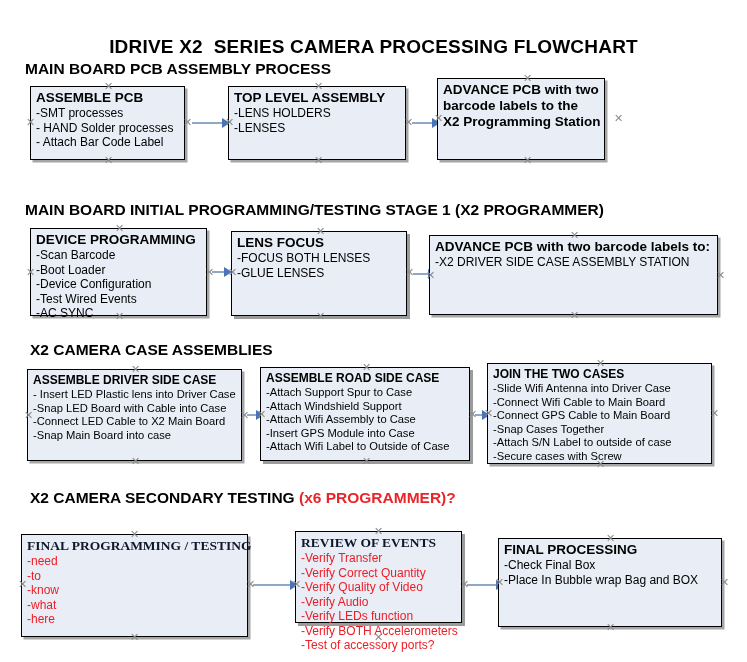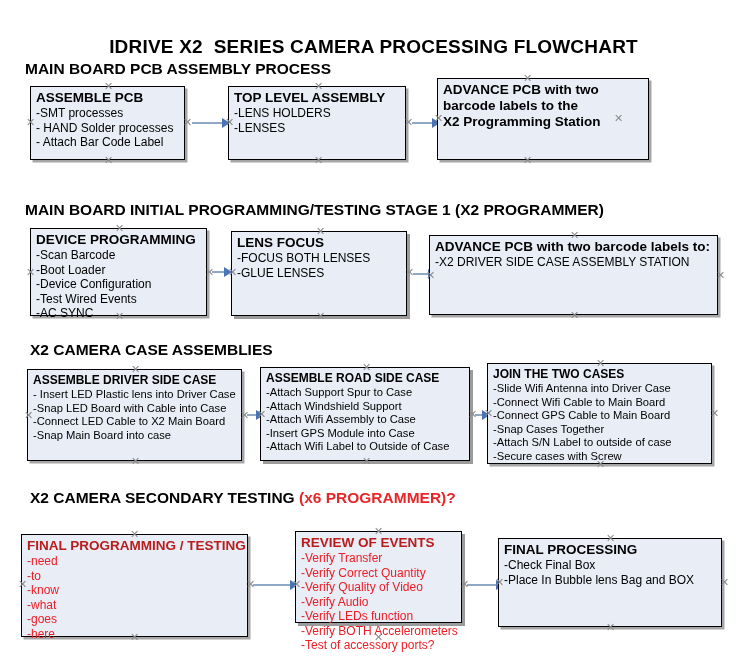--- a/index.html
+++ b/index.html
@@ -66,21 +66,21 @@
   .pbox .bline {
     font-size: 12px;
     color: #000000;
     line-height: 14.5px;
     white-space: nowrap;
   }
   .pbox.small .btitle { font-size: 12px; line-height: 14px; }
   .pbox.small .bline  { font-size: 11.2px; line-height: 13.6px; }
 
   
-  .pbox.red .btitle { color: #b91c1c; }
+  .pbox.red .btitle { color: #0f172a; font-family: Liberation Serif, serif; }
   .pbox.red .bline  { color: #ee1c25; }
 
   
   .arrow-line {
     height: 2px;
     background: #8fa9c4;
   }
   .arrow-head {
     width: 0; height: 0;
     border-top: 5px solid transparent;
@@ -127,21 +127,21 @@
     <div class="bline">-LENSES</div>
   </div>
   <div class="abs handle" style="left:225px; top:118px;">✕</div>
   <div class="abs handle" style="left:314px; top:82px;">✕</div>
   <div class="abs handle" style="left:314px; top:156px;">✕</div>
   <div class="abs handle" style="left:404px; top:118px;">✕</div>
 
   <div class="abs arrow-line" style="left:412px; top:122px; width:21px;"></div>
   <div class="abs arrow-head" style="left:432px; top:118px;"></div>
 
-  <div class="abs pbox" style="left:437px; top:78px; width:212px; height:82px;">
+  <div class="abs pbox" style="left:437px; top:78px; width:168px; height:82px;">
     <div class="btitle">ADVANCE PCB with two</div>
     <div class="btitle">barcode labels to the</div>
     <div class="btitle"> X2 Programming Station</div>
   </div>
   <div class="abs handle" style="left:434px; top:114px;">✕</div>
   <div class="abs handle" style="left:523px; top:74px;">✕</div>
   <div class="abs handle" style="left:523px; top:156px;">✕</div>
   <div class="abs handle" style="left:614px; top:114px;">✕</div>
 
   <div class="abs section-heading" style="left:25px; top:201px;">
@@ -238,21 +238,20 @@
   <div class="abs section-heading" style="left:30px; top:489px;">
     <span>X2 CAMERA SECONDARY TESTING </span><span class="hl">(x6 PROGRAMMER)?</span>
   </div>
 
   <div class="abs pbox red" style="left:21px; top:534px; width:227px; height:103px;">
     <div class="btitle">FINAL PROGRAMMING / TESTING</div>
     <div class="bline">-need</div>
     <div class="bline">-to</div>
     <div class="bline">-know</div>
     <div class="bline">-what</div>
-    <div class="bline">-goes</div>
     <div class="bline">-here</div>
   </div>
   <div class="abs handle" style="left:18px; top:580px;">✕</div>
   <div class="abs handle" style="left:130px; top:530px;">✕</div>
   <div class="abs handle" style="left:130px; top:633px;">✕</div>
   <div class="abs handle" style="left:246px; top:580px;">✕</div>
 
   <div class="abs arrow-line" style="left:253px; top:584px; width:38px;"></div>
   <div class="abs arrow-head" style="left:290px; top:580px;"></div>
 
@@ -270,20 +269,20 @@
   <div class="abs handle" style="left:374px; top:527px;">✕</div>
   <div class="abs handle" style="left:374px; top:633px;">✕</div>
   <div class="abs handle" style="left:460px; top:580px;">✕</div>
 
   <div class="abs arrow-line" style="left:467px; top:584px; width:31px;"></div>
   <div class="abs arrow-head" style="left:496px; top:580px;"></div>
 
   <div class="abs pbox" style="left:498px; top:538px; width:224px; height:89px;">
     <div class="btitle">FINAL PROCESSING</div>
     <div class="bline"> -Check Final Box</div>
-    <div class="bline">-Place In Bubble lens Bag and BOX</div>
+    <div class="bline">-Place In Bubble wrap Bag and BOX</div>
   </div>
   <div class="abs handle" style="left:495px; top:578px;">✕</div>
   <div class="abs handle" style="left:606px; top:534px;">✕</div>
   <div class="abs handle" style="left:606px; top:623px;">✕</div>
   <div class="abs handle" style="left:720px; top:578px;">✕</div>
 
 </div>
 
 </body></html>

